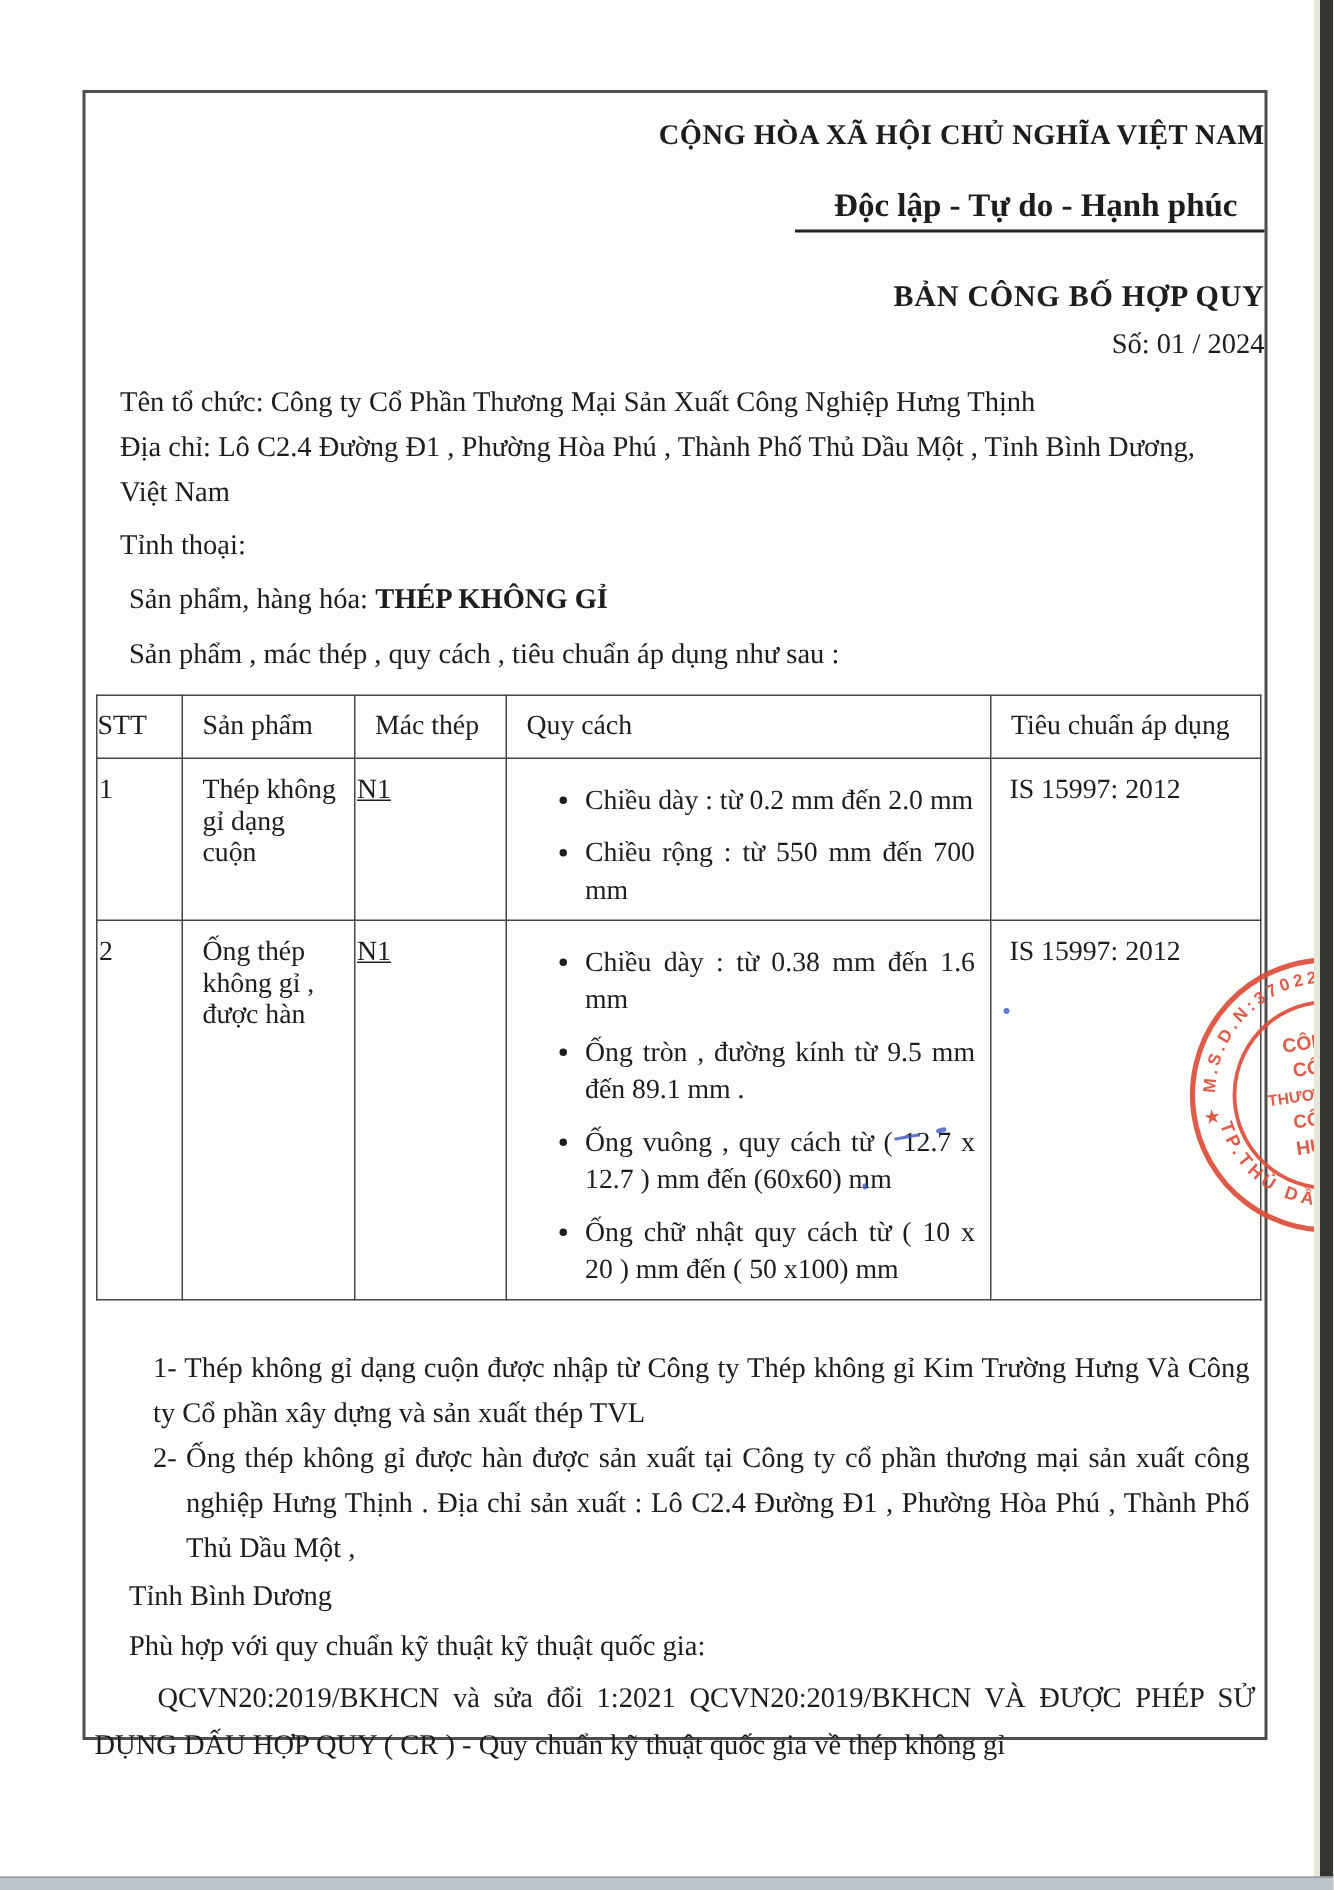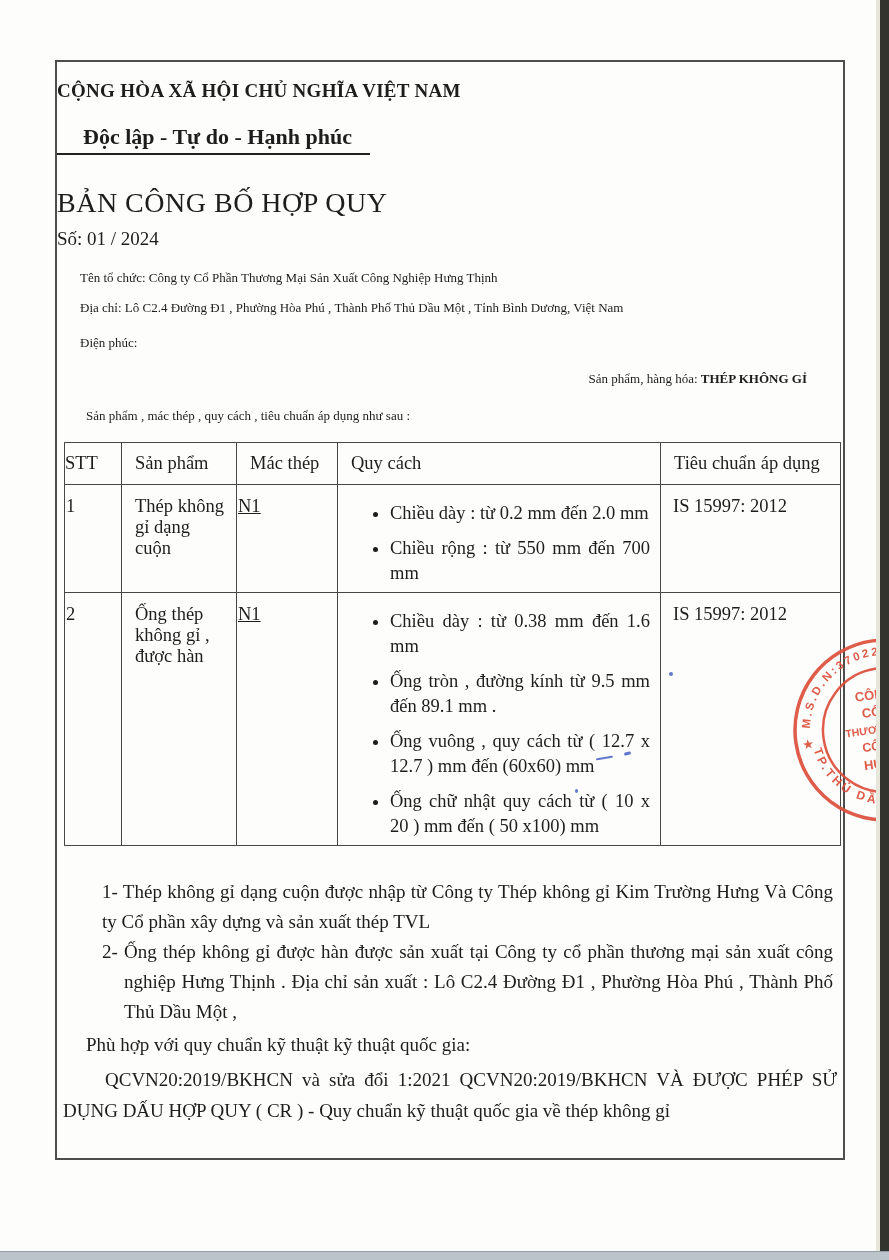--- a/index.html
+++ b/index.html
@@ -13,31 +13,31 @@
   }
   
   .edge-right{position:absolute;top:0;right:0;width:9px;height:1260px;background:#34342e;}
   .edge-right-light{position:absolute;top:0;right:9px;width:4px;height:1260px;background:#e6e7da;}
   .edge-bottom{position:absolute;left:0;bottom:0;width:889px;height:8px;background:#bcc4cb;border-top:1px solid #979da3;}
 
   .frame{
     position:absolute;left:55px;top:60px;width:790px;height:1100px;
     border:2px solid #4e4e4c;box-sizing:border-box;
   }
-  .center{text-align:left;margin-top:18px;}
+  .center{text-align:right;margin-top:18px;}
   .national-title{margin-top:13px;font-size:19px;font-weight:bold;letter-spacing:.3px;}
   .motto{display:inline-block;margin-top:4px;font-size:22px;font-weight:bold;
          border-bottom:2px solid #222;padding:0 18px 3px 26px;}
-  .doc-title{margin-top:32px;font-size:28px;font-weight:normal;letter-spacing:.5px;}
+  .doc-title{margin-top:32px;font-size:20px;font-weight:bold;letter-spacing:.5px;}
   .doc-number{margin-top:9px;font-size:19px;}
 
-  .info{margin:13px 36px 0 23px;font-size:13px;line-height:30px;}
+  .info{margin:13px 36px 0 23px;font-size:19px;line-height:30px;}
   .info .indent{margin-left:6px;}
   .phone-line{margin-top:5px;}
-  .product-line{margin-top:6px;text-align:right;}
+  .product-line{margin-top:6px;}
   .bold{font-weight:bold;}
   .table-intro{margin-top:7px;}
 
   table.spec{
     border-collapse:collapse;margin:11px 0 0 7px;table-layout:fixed;
     font-size:18.5px;
   }
   table.spec th,table.spec td{
     border:1.6px solid #474745;box-sizing:border-box;
     vertical-align:top;font-weight:normal;text-align:left;
@@ -82,21 +82,21 @@
     <div class="center">
       <div class="national-title">CỘNG HÒA XÃ HỘI CHỦ NGHĨA VIỆT NAM</div><br>
       <span class="motto">Độc lập - Tự do - Hạnh phúc</span>
       <div class="doc-title">BẢN CÔNG BỐ HỢP QUY</div>
       <div class="doc-number">Số: 01 / 2024</div>
     </div>
 
     <div class="info">
       <div>Tên tổ chức: Công ty Cổ Phần Thương Mại Sản Xuất Công Nghiệp Hưng Thịnh</div>
       <div>Địa chỉ: Lô C2.4 Đường Đ1 , Phường Hòa Phú , Thành Phố Thủ Dầu Một , Tỉnh Bình Dương, Việt Nam</div>
-      <div class="phone-line">Điện phúc:</div>
+      <div class="phone-line">Tỉnh thoại:</div>
       <div class="product-line indent"><span>Sản phẩm, hàng hóa: </span><span class="bold">THÉP KHÔNG GỈ</span></div>
       <div class="table-intro indent">Sản phẩm , mác thép , quy cách , tiêu chuẩn áp dụng như sau :</div>
     </div>
 
     <table class="spec">
       <colgroup>
         <col class="c-stt">
           <col class="c-sp">
           <col class="c-mt">
           <col class="c-qc">
@@ -136,20 +136,21 @@
         </td>
         <td class="cell-tc">IS 15997: 2012</td>
       </tr>
     </tbody>
       </table>
 
     <div class="notes">
       <p class="note">1- Thép không gỉ dạng cuộn được nhập từ Công ty Thép không gỉ Kim Trường Hưng Và Công ty Cổ phần xây dựng và sản xuất thép TVL</p>
       <p class="note note--hang">2- Ống thép không gỉ được hàn được sản xuất tại Công ty cổ phần thương mại sản xuất công nghiệp Hưng Thịnh . Địa chỉ sản xuất : Lô C2.4 Đường Đ1 , Phường Hòa Phú , Thành Phố Thủ Dầu Một ,</p>
     </div>
+    <div class="province-line">Tỉnh Bình Dương</div>
     <div class="conformity-label">Phù hợp với quy chuẩn kỹ thuật kỹ thuật quốc gia:</div>
     <p class="conformity-text">QCVN20:2019/BKHCN và sửa đổi 1:2021 QCVN20:2019/BKHCN VÀ ĐƯỢC PHÉP SỬ DỤNG DẤU HỢP QUY ( CR ) -  Quy chuẩn kỹ thuật quốc gia về thép không gỉ</p>
 
   </div>
 
   <svg class="stamp" viewBox="0 0 125 235" width="125" height="235">
     <g transform="rotate(-8 130 112)" fill="#dc4f3a" font-family="Liberation Sans, DejaVu Sans, sans-serif" font-weight="bold">
       <circle cx="130" cy="112" r="90" fill="none" stroke="#dc4f3a" stroke-width="3.5"></circle>
       <circle cx="130" cy="112" r="62" fill="none" stroke="#dc4f3a" stroke-width="2.5"></circle>
       <path id="arcTop" d="M 55 112 A 75 75 0 0 1 205 112" fill="none"></path>

